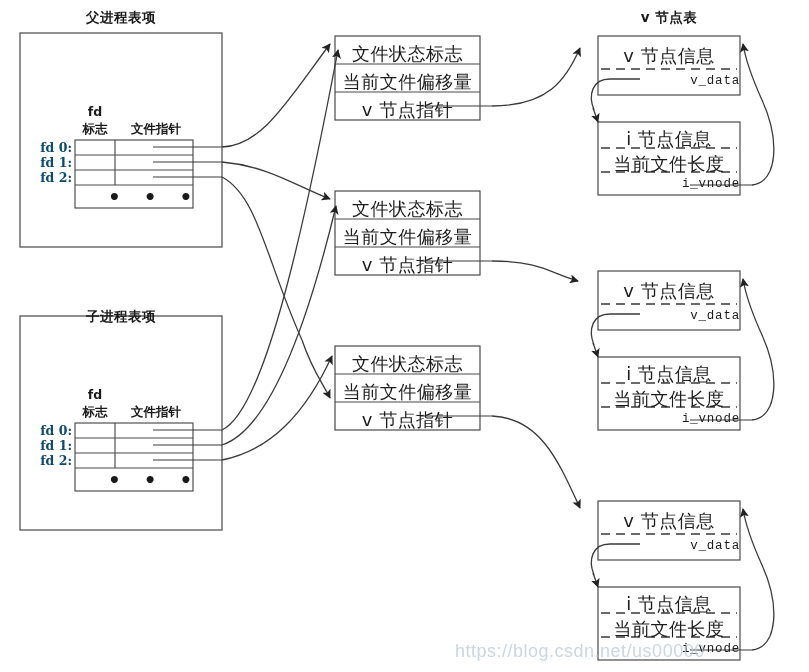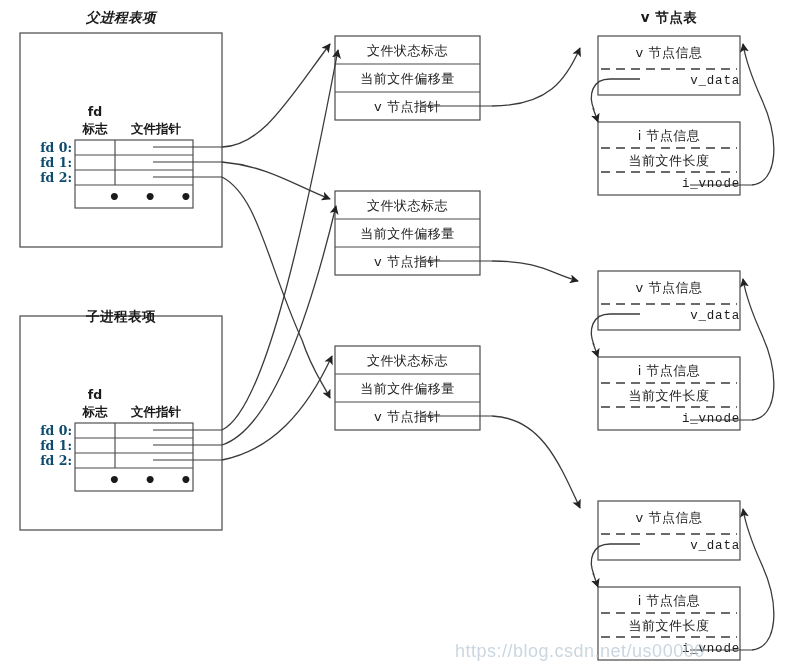--- a/index.html
+++ b/index.html
@@ -30,21 +30,21 @@
     position: absolute;
     font-size: 13.5px;
     font-weight: bold;
     color: #1a1a1a;
     white-space: nowrap;
     text-align: center;
     letter-spacing: 0.5px;
   }
   .cell-text {
     position: absolute;
-    font-size: 13px;
+    font-size: 18px;
     color: #1c1c1c;
     white-space: nowrap;
     text-align: center;
     letter-spacing: 0.5px;
   }
   .mono {
     font-family: Liberation Mono, monospace;
     font-size: 12.5px;
     letter-spacing: 0.8px;
     text-align: right;
@@ -216,21 +216,21 @@
     <g stroke="#3a3a3a" fill="none" stroke-width="1.2">
       <line x1="690" y1="185" x2="752" y2="185"></line>
       <line x1="690" y1="420" x2="752" y2="420"></line>
       <line x1="690" y1="650" x2="752" y2="650"></line>
     </g>
     <path d="M 752 185 C 778 182 780 140 762 100 C 752 78 746 62 743 44" stroke="#3a3a3a" stroke-width="1.3" fill="none" marker-end="url(#ah)"></path>
     <path d="M 752 420 C 778 417 780 375 762 335 C 752 313 746 297 743 279" stroke="#3a3a3a" stroke-width="1.3" fill="none" marker-end="url(#ah)"></path>
     <path d="M 752 650 C 778 647 780 605 762 565 C 752 543 746 527 743 509" stroke="#3a3a3a" stroke-width="1.3" fill="none" marker-end="url(#ah)"></path>
   </svg>
 
-  <div class="title" style="left:20px; top:9px; width:202px;font-style:italic;">父进程表项</div>
+  <div class="title" style="left:20px; top:9px; width:202px;">父进程表项</div>
   <div class="title" style="left:20px; top:292px; width:202px;margin-top:16px;">子进程表项</div>
   <div class="title" style="left:598px; top:9px; width:142px;">v 节点表</div>
 
   <div class="hdr" style="left:75px; top:104px; width:40px;">fd</div>
   <div class="hdr" style="left:73px; top:121px; width:44px;">标志</div>
   <div class="hdr" style="left:118px; top:121px; width:76px;">文件指针</div>
 
   <div class="fd-label" style="left:25px; top:140px; width:47px;">fd 0:</div>
   <div class="fd-label" style="left:25px; top:155px; width:47px;">fd 1:</div>
   <div class="fd-label" style="left:25px; top:170px; width:47px;">fd 2:</div>

